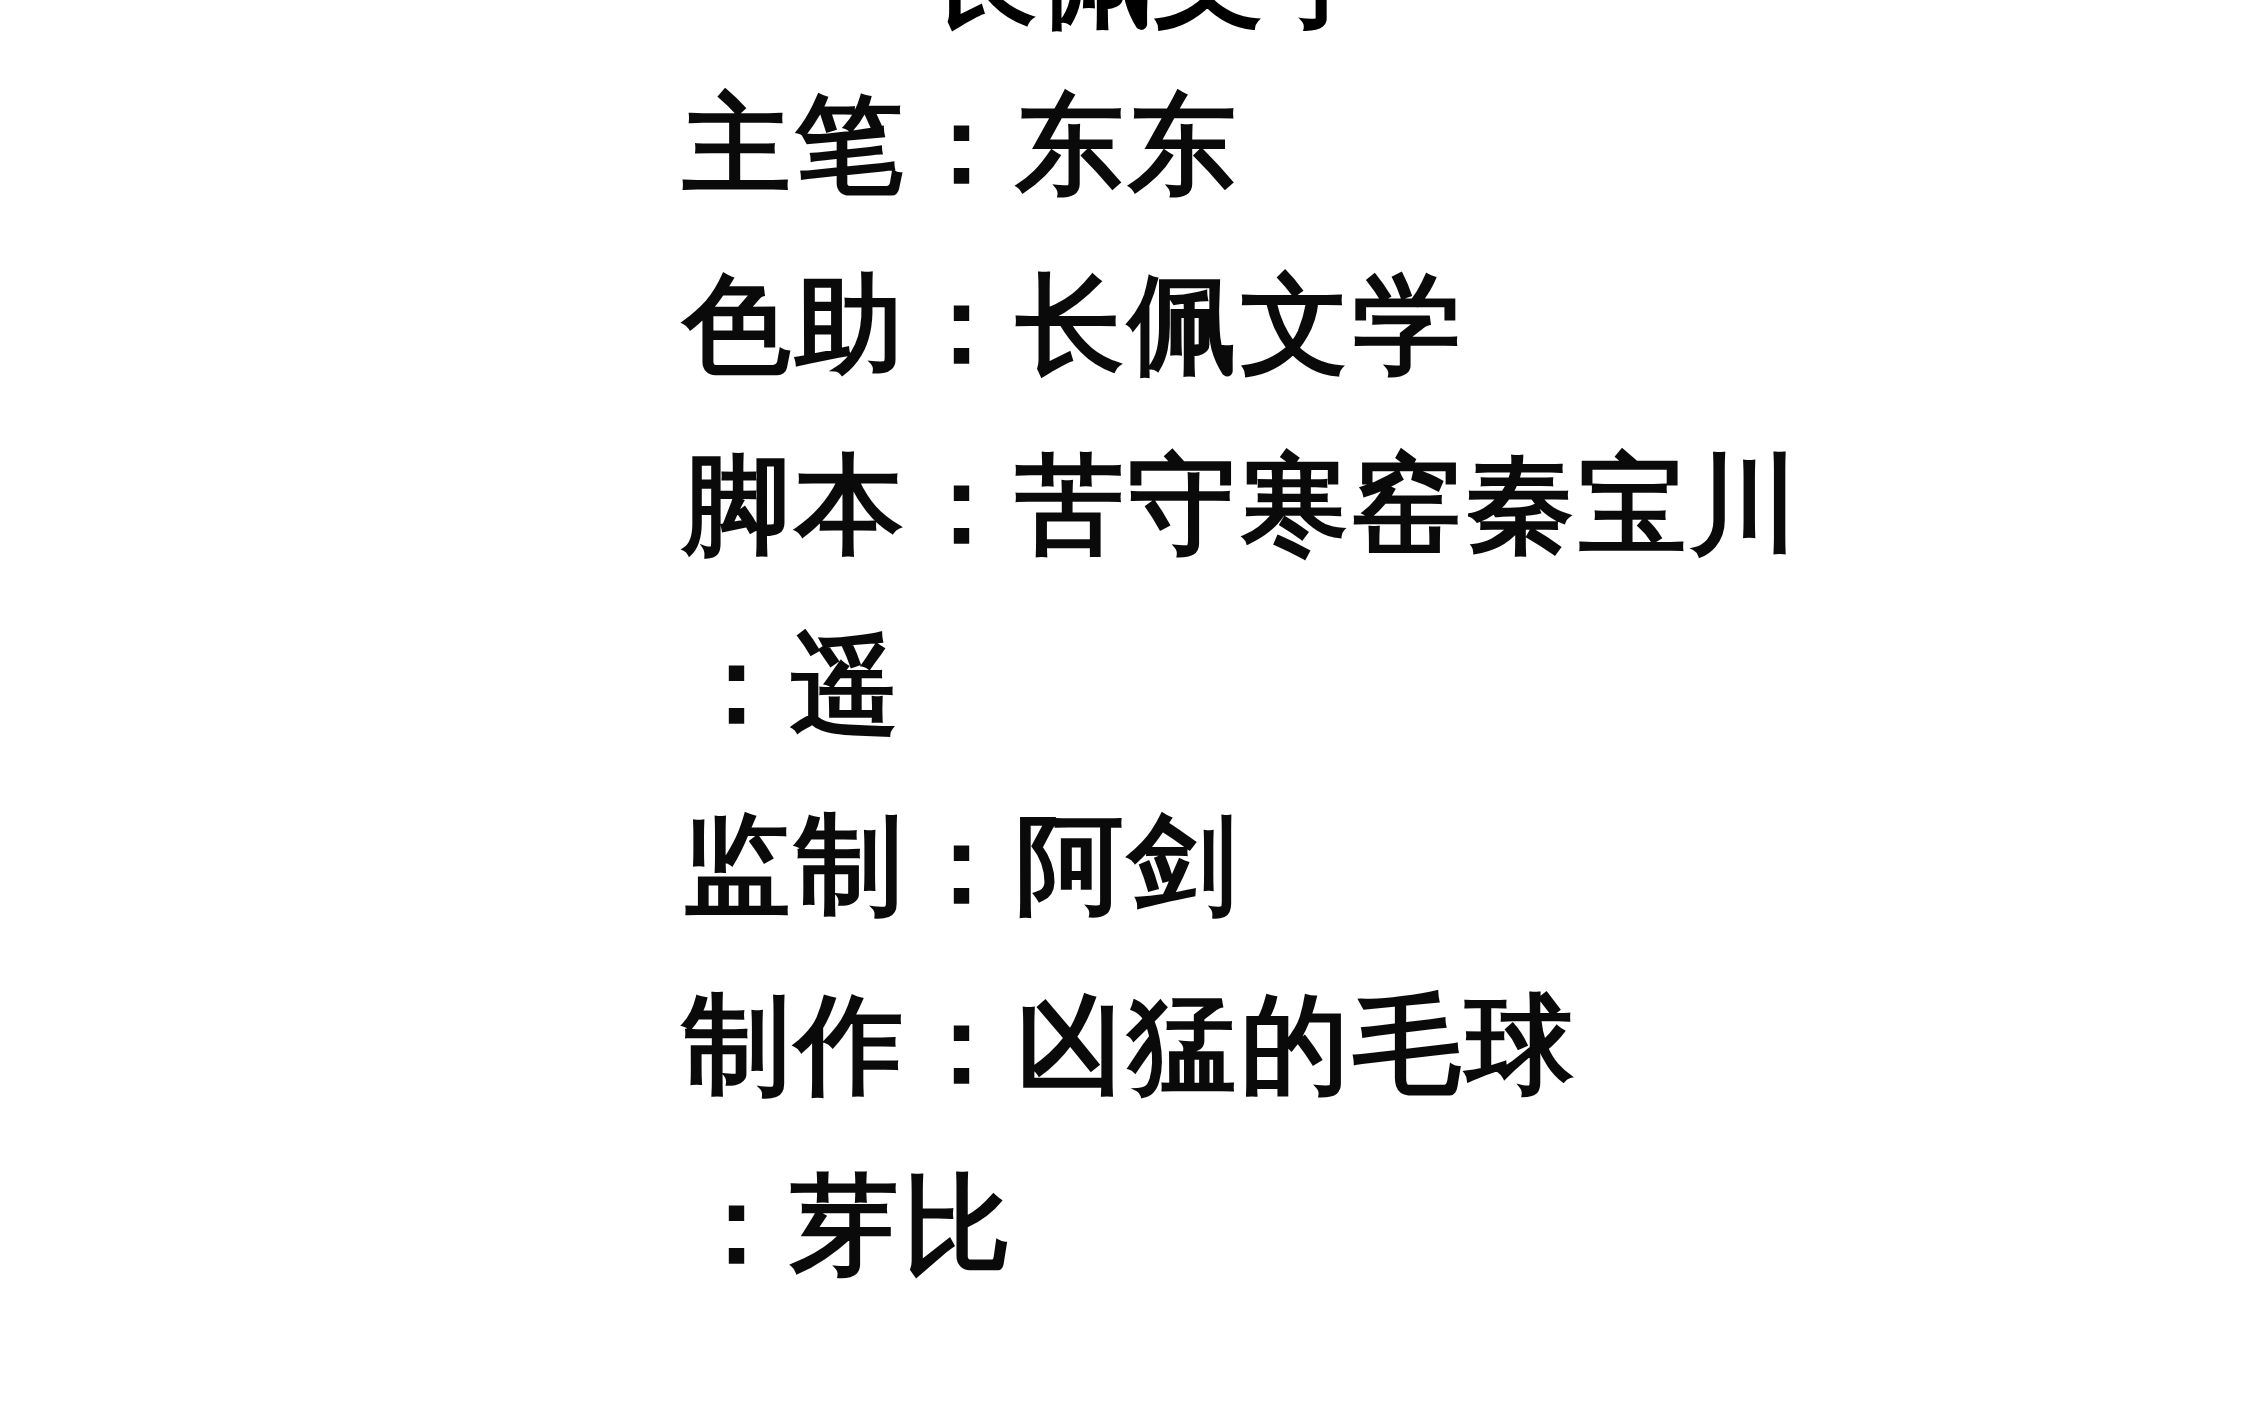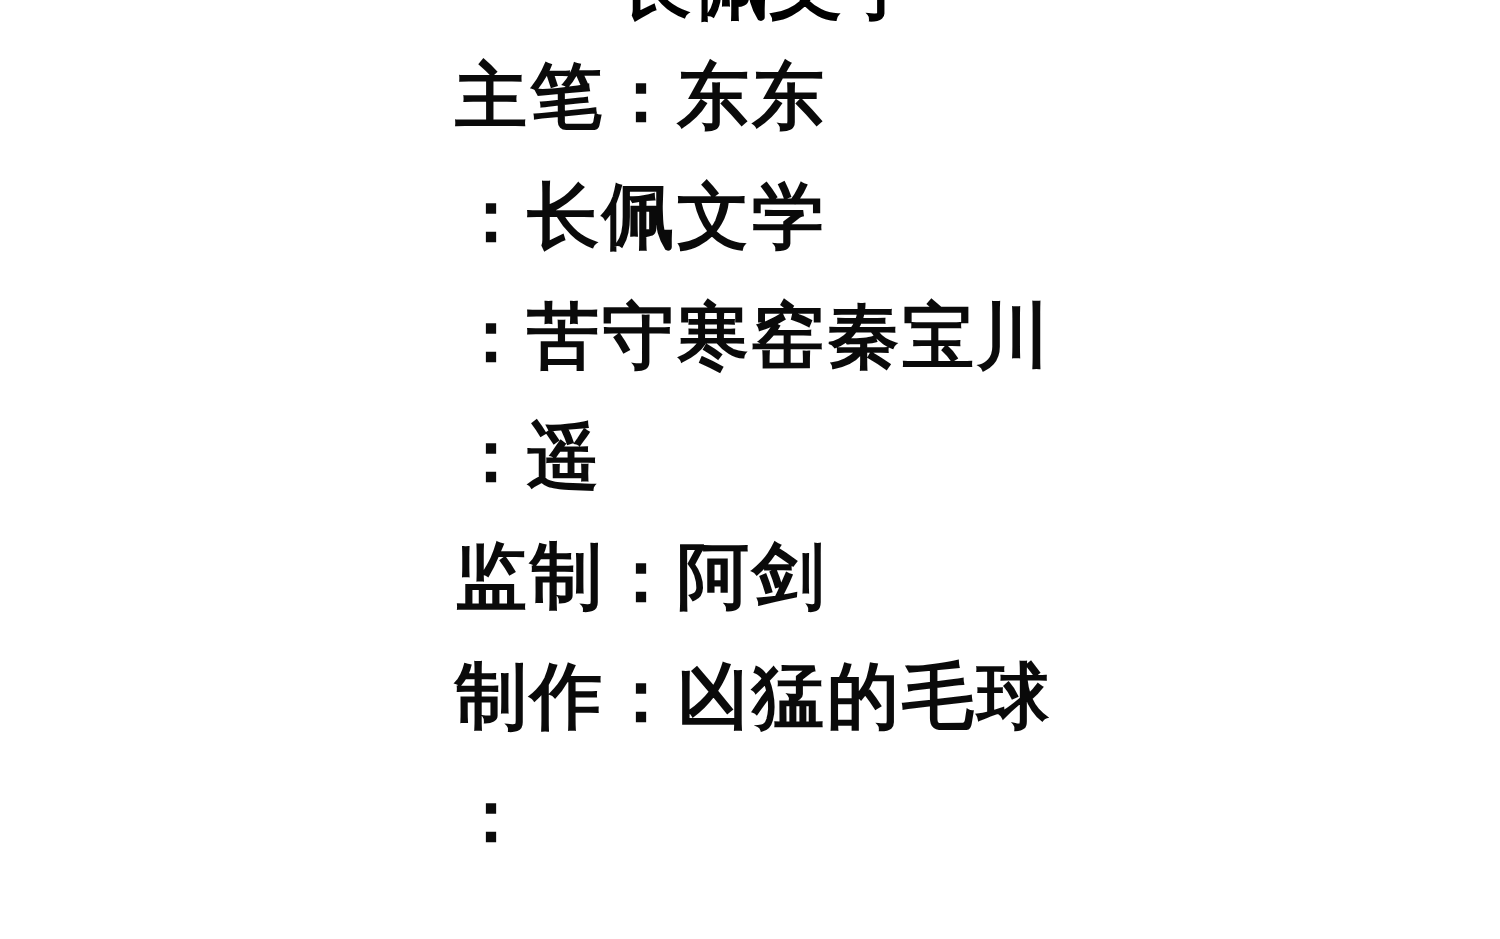--- a/index.html
+++ b/index.html
@@ -66,25 +66,27 @@
 
     <div class="credits-title">长佩文学</div>
 
     <div class="credit-row">
       <span class="credit-role">主笔</span>
       <span class="credit-sep">：</span>
       <span class="credit-name">东东</span>
     </div>
 
     <div class="credit-row">
+      <span class="credit-role">色助</span>
       <span class="credit-sep">：</span>
       <span class="credit-name">长佩文学</span>
     </div>
 
     <div class="credit-row">
+      <span class="credit-role">脚本</span>
       <span class="credit-sep">：</span>
       <span class="credit-name">苦守寒窑秦宝川</span>
     </div>
 
     <div class="credit-row">
       <span class="credit-sep">：</span>
       <span class="credit-name">遥</span>
     </div>
 
     <div class="credit-row">
@@ -94,16 +96,17 @@
     </div>
 
     <div class="credit-row">
       <span class="credit-role">制作</span>
       <span class="credit-sep">：</span>
       <span class="credit-name">凶猛的毛球</span>
     </div>
 
     <div class="credit-row">
       <span class="credit-sep">：</span>
+      <span class="credit-name">芽比</span>
     </div>
 
   </div>
 </div>
 
 </body></html>

